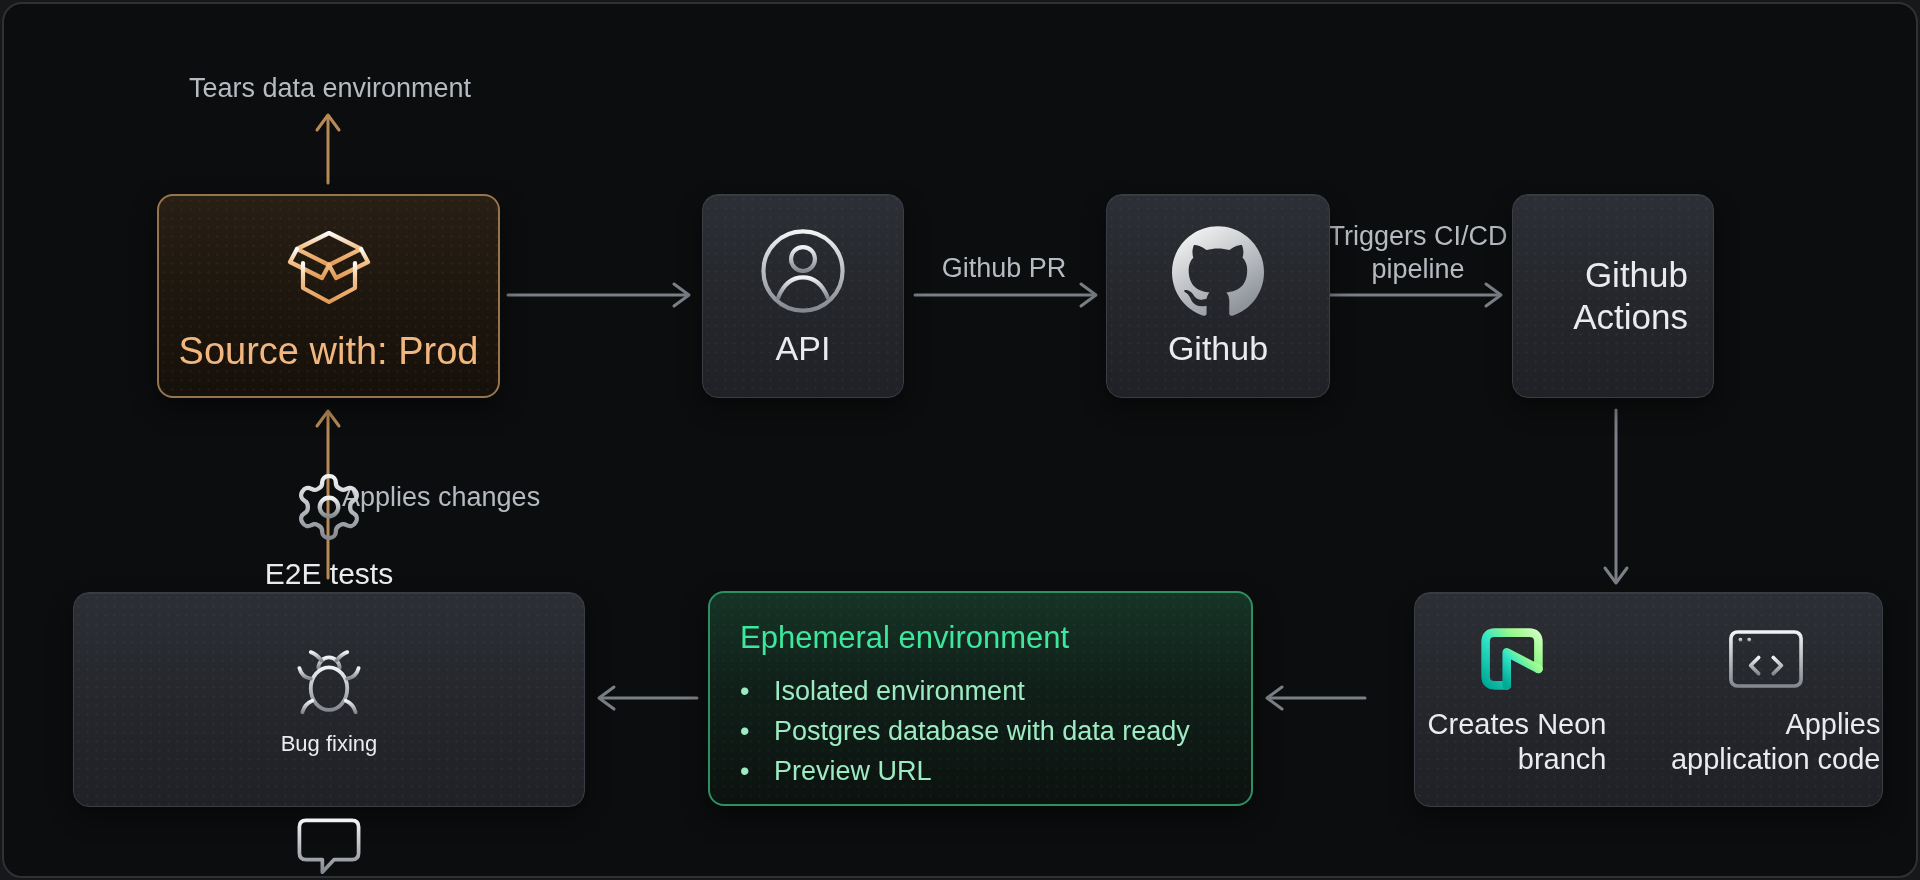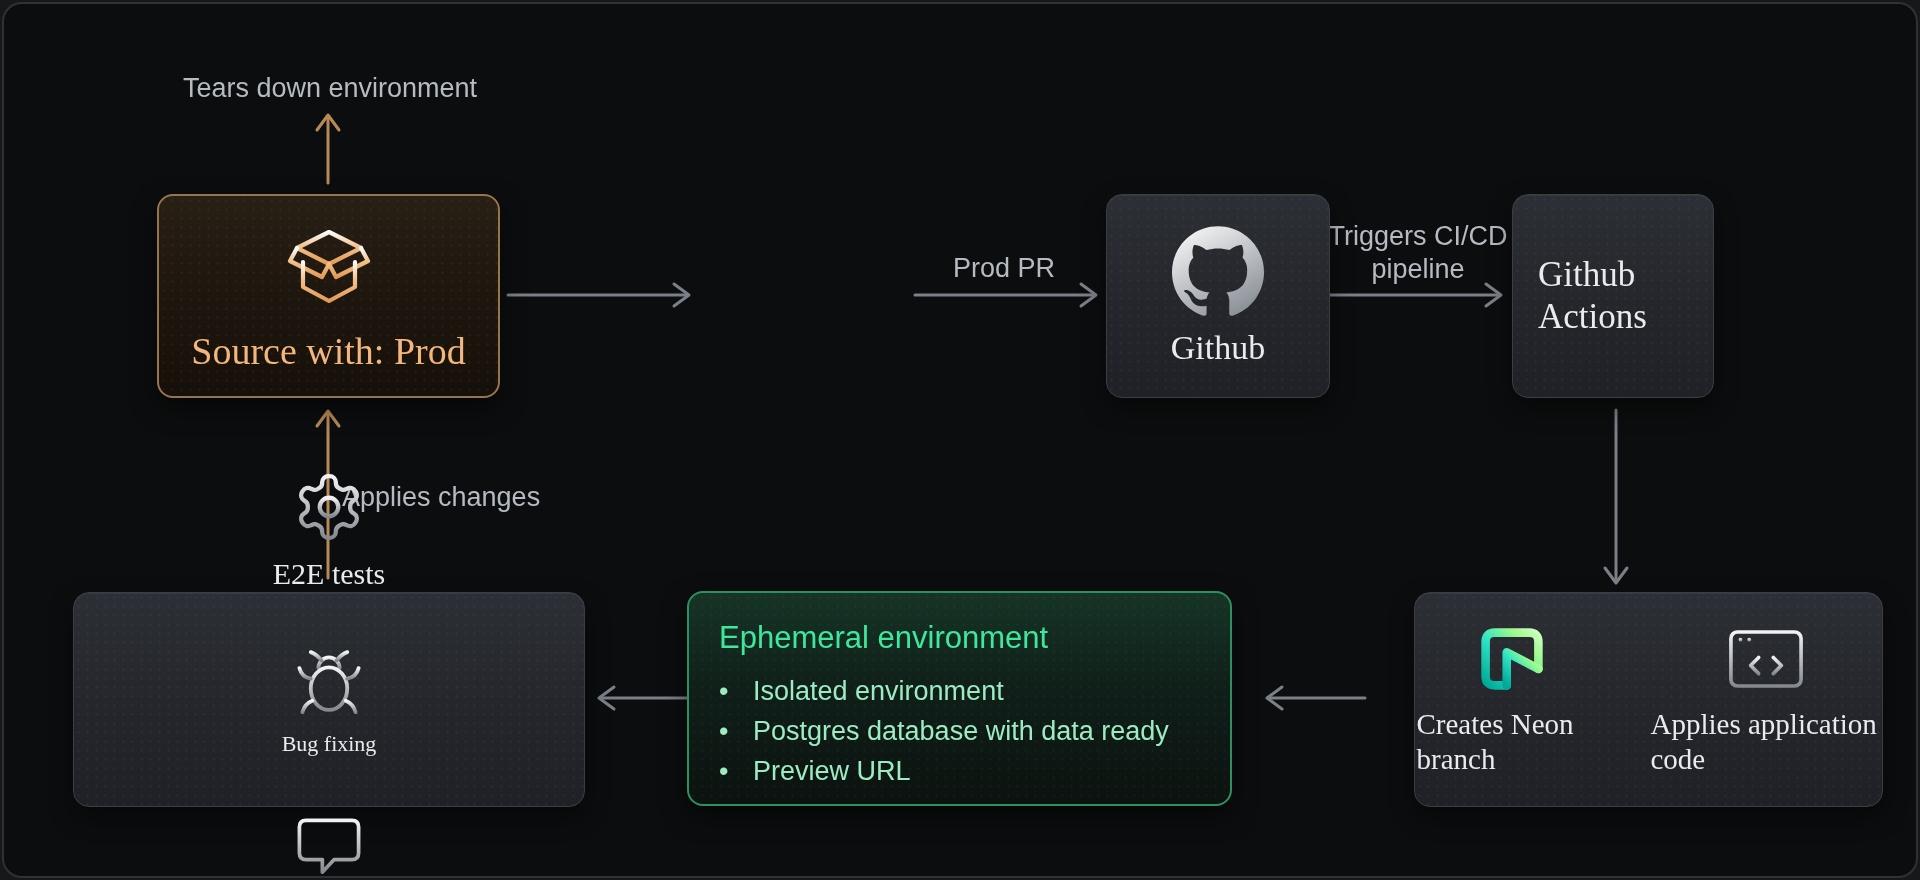--- a/index.html
+++ b/index.html
@@ -19,21 +19,21 @@
                          linear-gradient(180deg,#281f15 0%,#1c150d 60%,#16100a 100%);
         background-size:9px 9px,100% 100%;
         border:2px solid #96744d;
         box-shadow:0 10px 24px rgba(0,0,0,.5);}
   .green-node{background-image:radial-gradient(rgba(130,255,195,.04) 1.2px,transparent 1.2px),
                          linear-gradient(180deg,#163426 0%,#101f19 45%,#0c120f 100%);
         background-size:9px 9px,100% 100%;
         border:2px solid #2e8f63;
         box-shadow:0 10px 24px rgba(0,0,0,.5);
         align-items:flex-start;justify-content:flex-start;}
-  .node-label{color:#e9ebee;text-align:left;font-family:Liberation Serif, serif;}
+  .node-label{color:#e9ebee;text-align:right;}
   .edge-label{position:absolute;color:#b6bbc2;font-size:27px;line-height:33px;}
   .center{text-align:center;}
   .icon-wrap{display:flex;align-items:center;justify-content:center;}
   .item-col{display:flex;flex-direction:column;align-items:center;}
   .bullet-row{display:flex;align-items:baseline;}
   svg{display:block;}
   .arrows{position:absolute;left:0;top:0;}
 </style>
 </head>
 <body>
@@ -96,37 +96,47 @@
     <g stroke="#7b8088" stroke-width="3" fill="none" stroke-linecap="round" stroke-linejoin="round">
       <path d="M1365 698 L1268 698"></path>
         <path d="M1282 687 L1267 698 L1282 709"></path>
     </g>
     <g stroke="#7b8088" stroke-width="3" fill="none" stroke-linecap="round" stroke-linejoin="round">
       <path d="M697 698 L600 698"></path>
         <path d="M614 687 L599 698 L614 709"></path>
     </g>
   </svg>
 
-  <div class="edge-label center" style="left:150px;top:72px;width:360px;">Tears down environment</div>
-  <div class="edge-label center" style="left:924px;top:252px;width:160px;">Prod PR</div>
+  <div class="edge-label center" style="left:150px;top:72px;width:360px;">Tears data environment</div>
+  <div class="edge-label center" style="left:924px;top:252px;width:160px;">Github PR</div>
   <div class="edge-label center" style="left:1310px;top:220px;width:200px;padding-left:8px;">Triggers CI/CD pipeline</div>
   <div class="edge-label" style="left:342px;top:481px;">Applies changes</div>
 
   <div class="node orange-node" style="left:157px;top:194px;width:343px;height:204px;">
     <span class="icon-wrap">
       <svg width="100" height="100" viewBox="0 0 100 100" fill="none" stroke="url(#orangeStroke)" stroke-width="4.2" stroke-linejoin="round" stroke-linecap="round">
         <path d="M50 13 L82 29 L50 45 L18 29 Z"></path>
         <path d="M18 29 L11 42 L43 58 L50 45"></path>
         <path d="M82 29 L89 42 L57 58 L50 45"></path>
         <path d="M24 43 L24 68 L50 82 L76 68 L76 43"></path>
       </svg>
     </span>
     <div class="node-label" style="color:#f2b67f;font-size:38px;margin-top:10px;">Source with: Prod</div>
   </div>
 
+  <div class="node gray-node" style="left:702px;top:194px;width:202px;height:204px;">
+    <span class="icon-wrap">
+      <svg width="92" height="92" viewBox="0 0 100 100" fill="none" stroke="url(#silverStroke)" stroke-width="4.5" stroke-linecap="round">
+        <circle cx="50" cy="50" r="43"></circle>
+        <circle cx="50" cy="37" r="13"></circle>
+        <path d="M23 79 Q32 57 50 57 Q68 57 77 79"></path>
+      </svg>
+    </span>
+    <div class="node-label" style="font-size:34px;margin-top:12px;">API</div>
+  </div>
 
   <div class="node gray-node" style="left:1106px;top:194px;width:224px;height:204px;">
     <span class="icon-wrap">
       <svg width="92" height="92" viewBox="0 0 24 24">
         <path fill="url(#silverFill)" d="M12 .297c-6.63 0-12 5.373-12 12 0 5.303 3.438 9.8 8.205 11.385.6.113.82-.258.82-.577 0-.285-.01-1.04-.015-2.04-3.338.724-4.042-1.61-4.042-1.61C4.422 18.07 3.633 17.7 3.633 17.7c-1.087-.744.084-.729.084-.729 1.205.084 1.838 1.236 1.838 1.236 1.07 1.835 2.809 1.305 3.495.998.108-.776.417-1.305.76-1.605-2.665-.3-5.466-1.332-5.466-5.93 0-1.31.465-2.38 1.235-3.22-.135-.303-.54-1.523.105-3.176 0 0 1.005-.322 3.3 1.23.96-.267 1.98-.399 3-.405 1.02.006 2.04.138 3 .405 2.28-1.552 3.285-1.23 3.285-1.23.645 1.653.24 2.873.12 3.176.765.84 1.23 1.91 1.23 3.22 0 4.61-2.805 5.625-5.475 5.92.42.36.81 1.096.81 2.22 0 1.606-.015 2.896-.015 3.286 0 .315.21.69.825.57C20.565 22.092 24 17.592 24 12.297c0-6.627-5.373-12-12-12"></path>
       </svg>
     </span>
     <div class="node-label" style="font-size:34px;margin-top:12px;">Github</div>
   </div>
 
@@ -152,21 +162,21 @@
           <circle cx="17" cy="15.5" r="2.6" fill="url(#silverStroke)" stroke="none"></circle>
           <circle cx="29" cy="15.5" r="2.6" fill="url(#silverStroke)" stroke="none"></circle>
           <path d="M42 40 L31 51 L42 62"></path>
           <path d="M62 40 L73 51 L62 62"></path>
         </svg>
       </span>
       <div class="node-label" style="font-size:29px;line-height:35px;width:230px;margin-top:12px;">Applies application code</div>
     </div>
   </div>
 
-  <div class="node green-node" style="left:687px;top:591px;width:545px;height:215px;padding:25px 30px;">
+  <div class="node green-node" style="left:708px;top:591px;width:545px;height:215px;padding:25px 30px;">
     <div style="color:#3fe79c;font-size:31px;line-height:40px;margin-bottom:13px;">Ephemeral environment</div>
     <div class="bullet-row" style="color:#9debc2;font-size:27px;line-height:40px;">
       <span style="width:34px;">•</span>
       <span>Isolated environment</span>
     </div>
     <div class="bullet-row" style="color:#9debc2;font-size:27px;line-height:40px;">
       <span style="width:34px;">•</span>
       <span>Postgres database with data ready</span>
     </div>
     <div class="bullet-row" style="color:#9debc2;font-size:27px;line-height:40px;">

